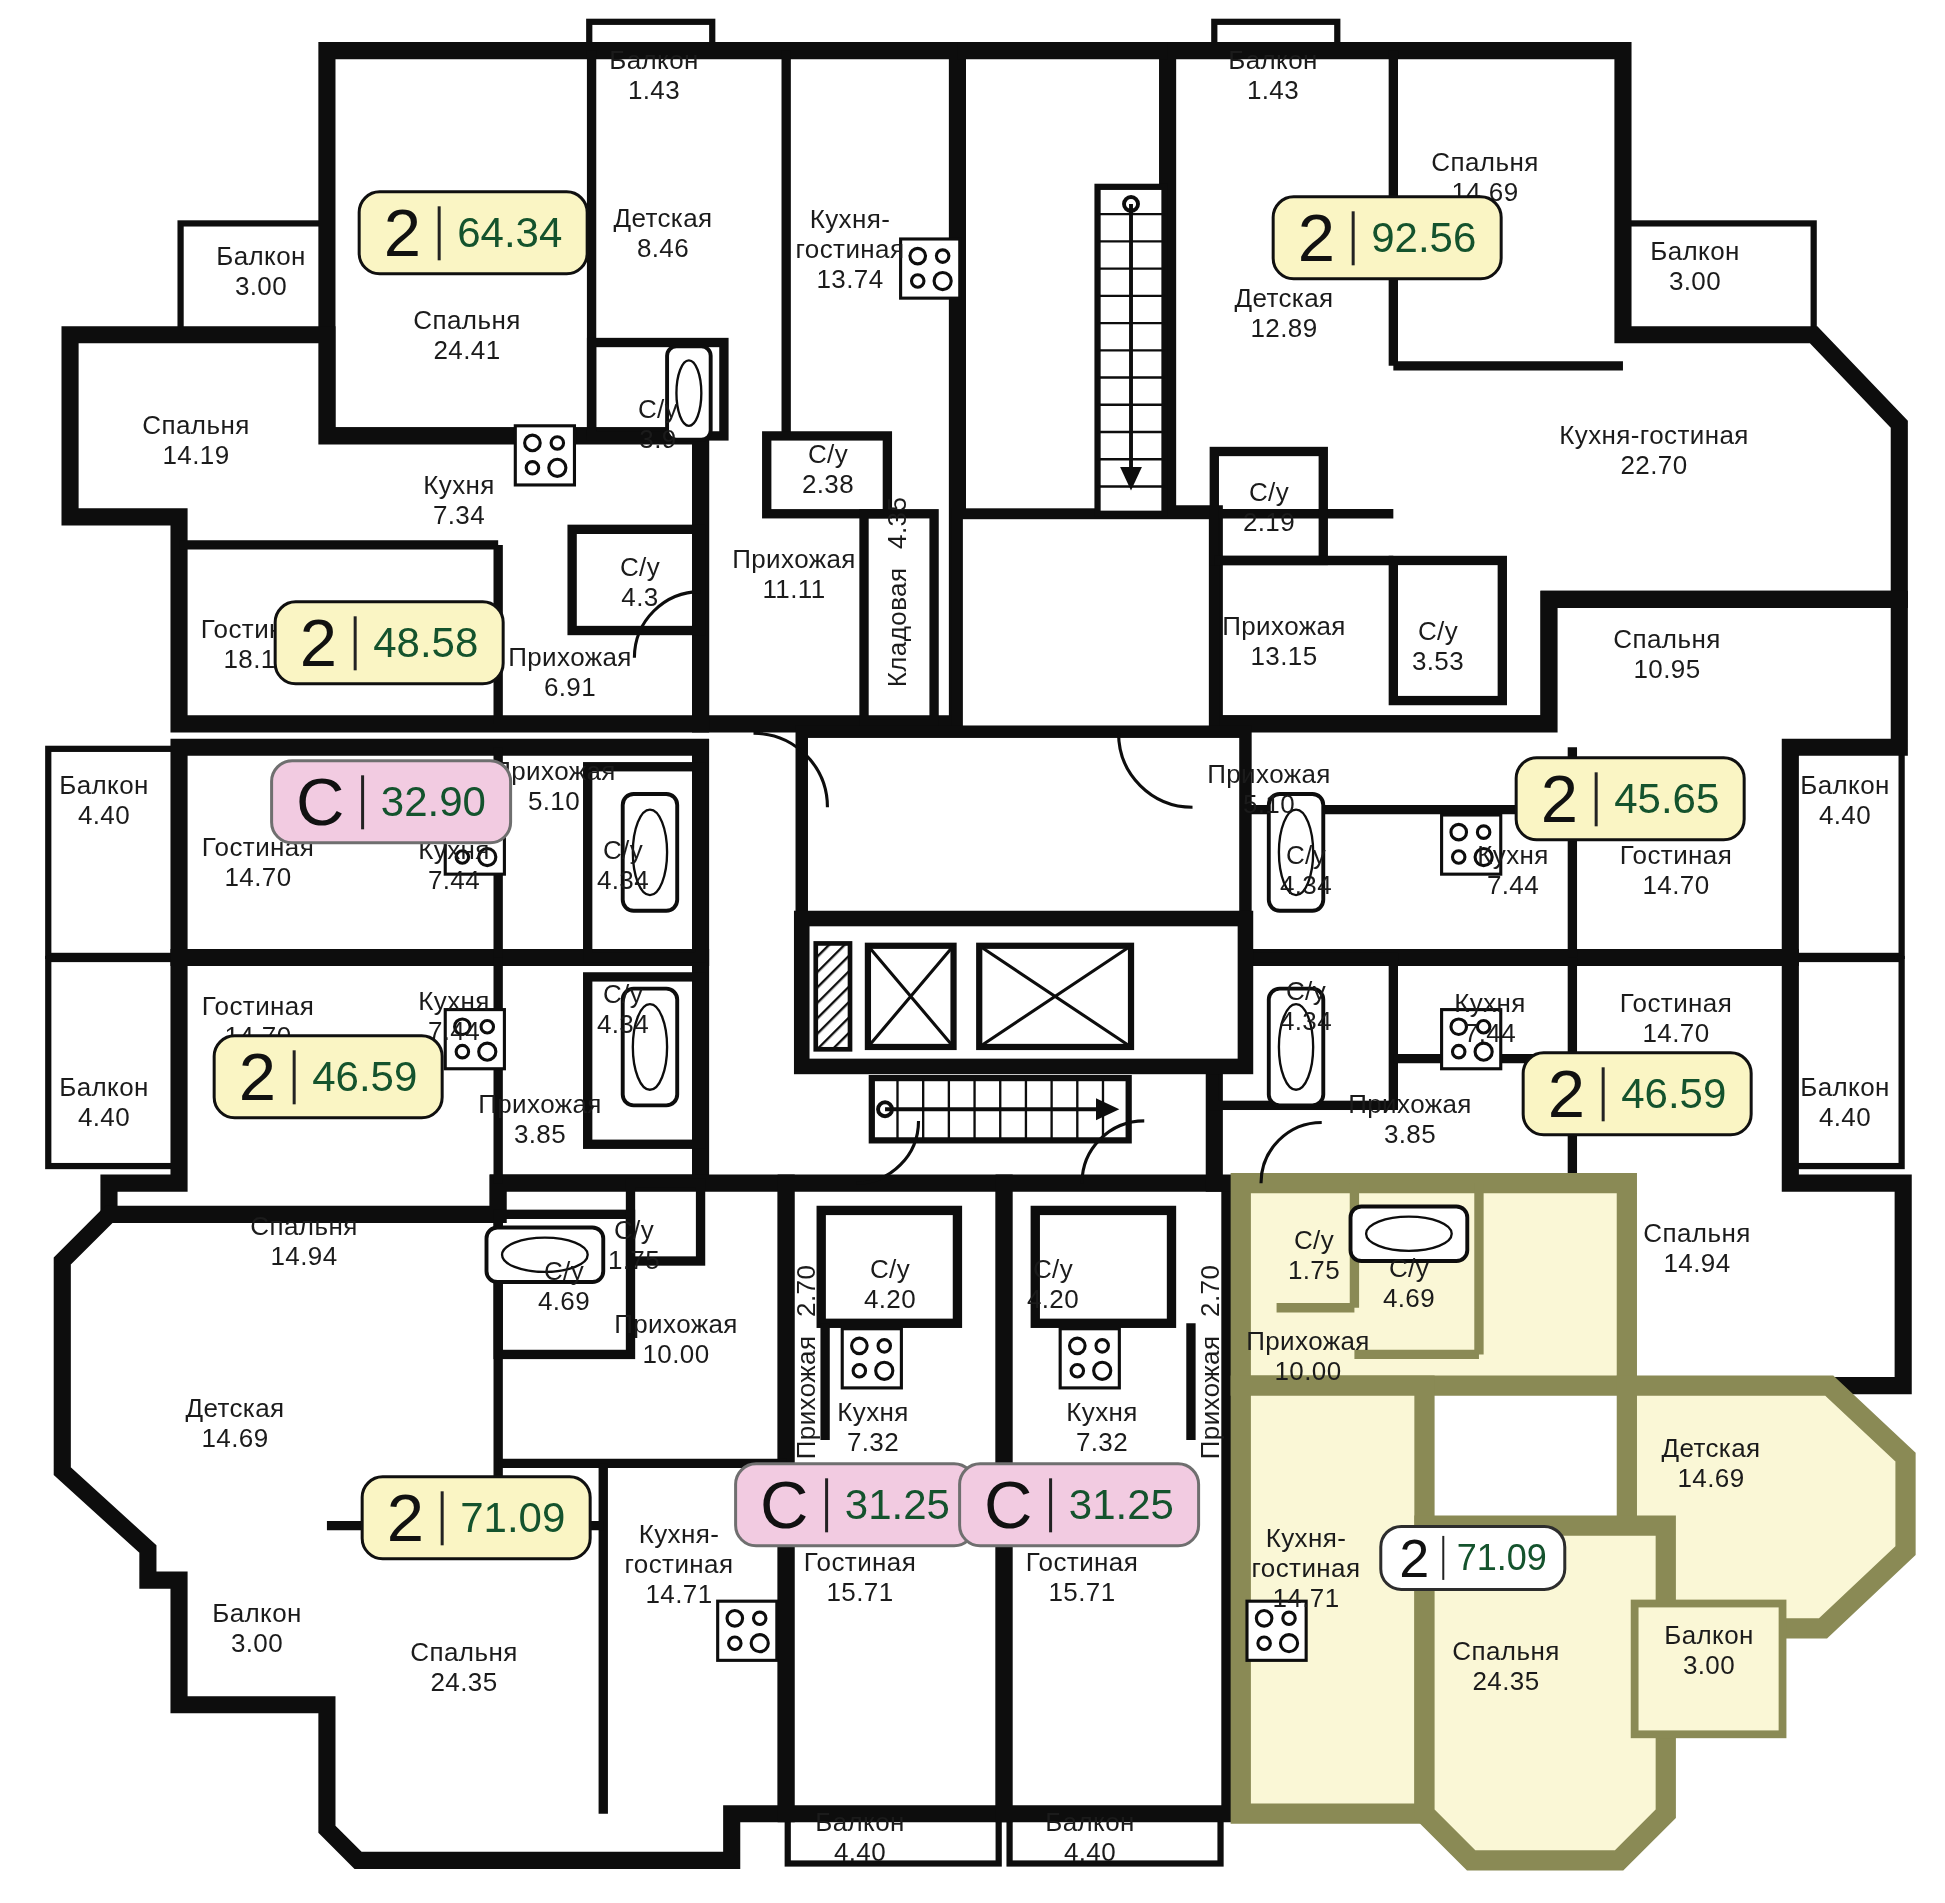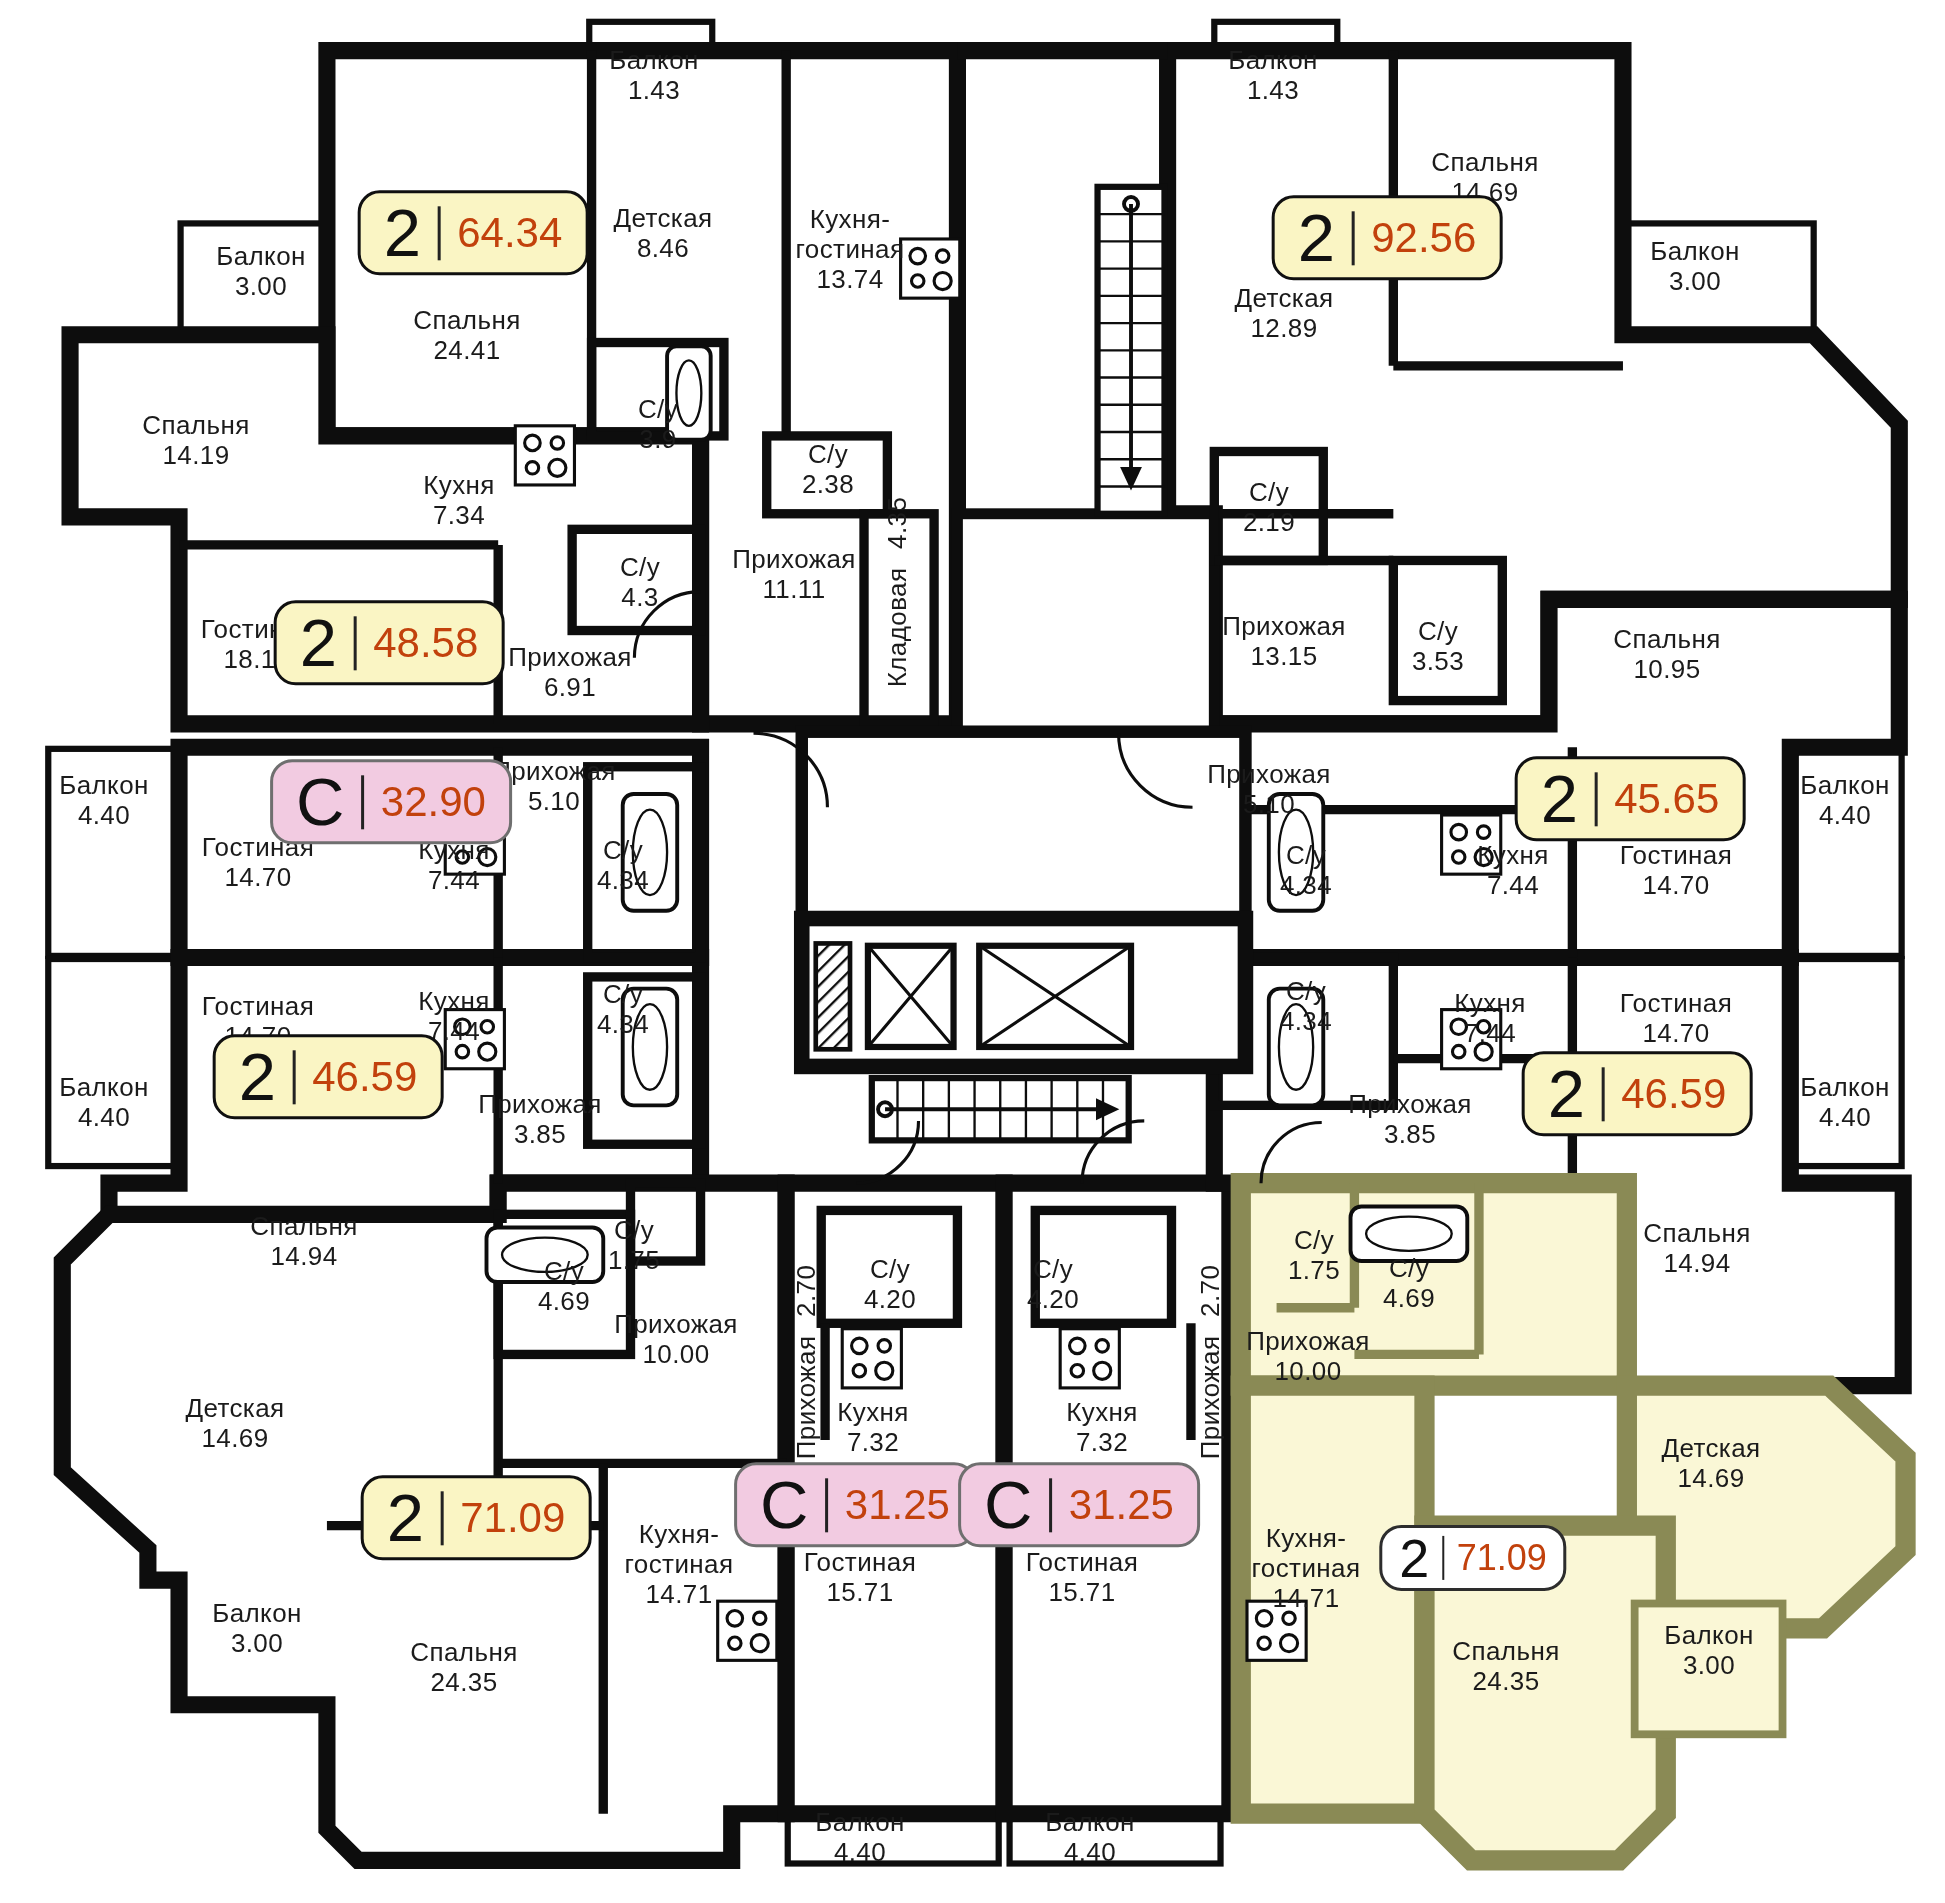--- a/index.html
+++ b/index.html
@@ -8,21 +8,21 @@
   #walls{position:absolute;left:0;top:0;width:100%;height:100%;}
   .room-label{position:absolute;transform:translate(-50%,-50%);text-align:center;
     color:#1b1b1b;font-size:26px;line-height:1.16;letter-spacing:0.4px;white-space:pre-line;z-index:5;}
   .room-label .room-area{display:block;}
   .room-label.vertical{transform:translate(-50%,-50%) rotate(-90deg);white-space:nowrap;}
   .room-label.vertical .room-area{display:inline;margin-left:11px;}
   .badge{position:absolute;transform:translate(-50%,-50%);display:flex;align-items:center;
     padding:6.2px 23px;border:3.1px solid #101010;border-radius:22px;background:#faf5c4;z-index:6;cursor:pointer;}
   .badge .badge-letter{font-size:67px;font-weight:300;color:#111;line-height:1;}
   .badge .badge-divider{width:2.3px;height:54px;background:#222;margin:0 17px;}
-  .badge .badge-area{font-size:42px;color:#c2410c;line-height:1;}
+  .badge .badge-area{font-size:42px;color:#14532d;line-height:1;}
   .badge.pink{background:#f2cbe1;border-color:#6f6f6f;}
   .badge.white{background:#ffffff;border-color:#2d2d2d;padding:3.1px 17px;}
   .badge.white .badge-letter{font-size:54px;}
   .badge.white .badge-area{font-size:36px;}
   .badge.white .badge-divider{height:44px;margin:0 12.5px;}
 </style>
 </head>
 <body>
 
 <div id="stage">
@@ -315,20 +315,24 @@
       <span class="room-area">14.69</span>
     </div>
     <div class="room-label" style="left: 1284px; top: 313px;">
       <span class="room-name">Детская</span>
       <span class="room-area">12.89</span>
     </div>
     <div class="room-label" style="left: 1695px; top: 266px;">
       <span class="room-name">Балкон</span>
       <span class="room-area">3.00</span>
     </div>
+    <div class="room-label" style="left: 1654px; top: 450px;">
+      <span class="room-name">Кухня-гостиная</span>
+      <span class="room-area">22.70</span>
+    </div>
     <div class="room-label" style="left: 1269px; top: 507px;">
       <span class="room-name">С/у</span>
       <span class="room-area">2.19</span>
     </div>
     <div class="room-label" style="left: 1284px; top: 641px;">
       <span class="room-name">Прихожая</span>
       <span class="room-area">13.15</span>
     </div>
     <div class="room-label" style="left: 1438px; top: 646px;">
       <span class="room-name">С/у</span>

